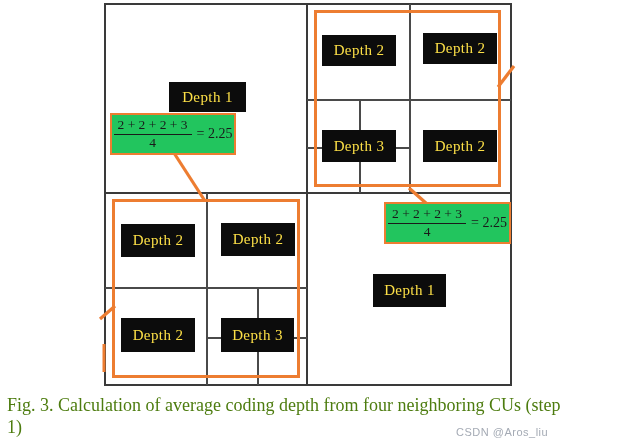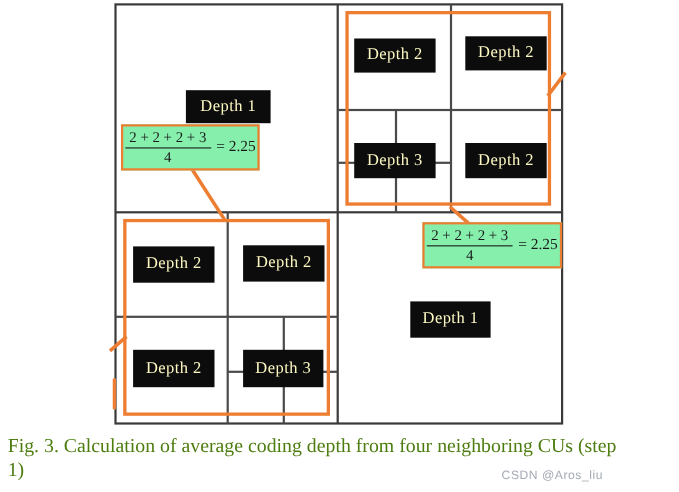--- a/index.html
+++ b/index.html
@@ -32,37 +32,37 @@
   .gl-bl-v2{left:257px;top:288px;width:1.5px;height:97px;}
   .gl-bl-h2{left:207px;top:337px;width:100px;height:1.5px;}
   
   .hl-rect{position:absolute;border:3px solid var(--accent-orange);background:transparent;z-index:3;}
   .hl-rect.tr{left:314px;top:10px;width:181px;height:171px;}
   .hl-rect.bl{left:112px;top:199px;width:182px;height:173px;}
   
   svg.connectors{position:absolute;left:0;top:0;z-index:5;}
   
   .cu-box{
-    position:absolute;background:var(--cu-black);color:#fef9c3;z-index:6;
+    position:absolute;background:var(--cu-black);color:#fde047;z-index:6;
     display:flex;align-items:center;justify-content:center;
     font-size:15px;letter-spacing:0.4px;
   }
   .cu-tl   {left:169px;top:82px; width:77px;height:30px;}
   .cu-tr-a {left:322px;top:35px; width:74px;height:31px;}
   .cu-tr-b {left:423px;top:33px; width:74px;height:31px;}
   .cu-tr-c {left:322px;top:130px;width:74px;height:32px;}
   .cu-tr-d {left:423px;top:130px;width:74px;height:32px;}
   .cu-bl-a {left:121px;top:224px;width:74px;height:33px;}
   .cu-bl-b {left:221px;top:223px;width:74px;height:33px;}
   .cu-bl-c {left:121px;top:318px;width:74px;height:34px;}
   .cu-bl-d {left:221px;top:318px;width:73px;height:34px;}
   .cu-br   {left:373px;top:274px;width:73px;height:33px;}
   
   .formula-box{
-    position:absolute;background:#86efac;border:2.5px solid var(--accent-orange);
+    position:absolute;background:#22c55e;border:2.5px solid var(--accent-orange);
     z-index:7;display:flex;align-items:center;justify-content:center;gap:5px;
     color:#1a1a1a;
   }
   .formula-box.f-left {left:110px;top:113px;width:122px;height:38px;}
   .formula-box.f-right{left:384px;top:202px;width:123px;height:38px;}
   .frac{display:inline-flex;flex-direction:column;align-items:center;line-height:1.05;}
   .frac .num{font-size:13.5px;border-bottom:1.4px solid #1a1a1a;padding:0 4px 1px;}
   .frac .den{font-size:13.5px;padding-top:1px;}
   .frac-result{font-size:14px;}
   

